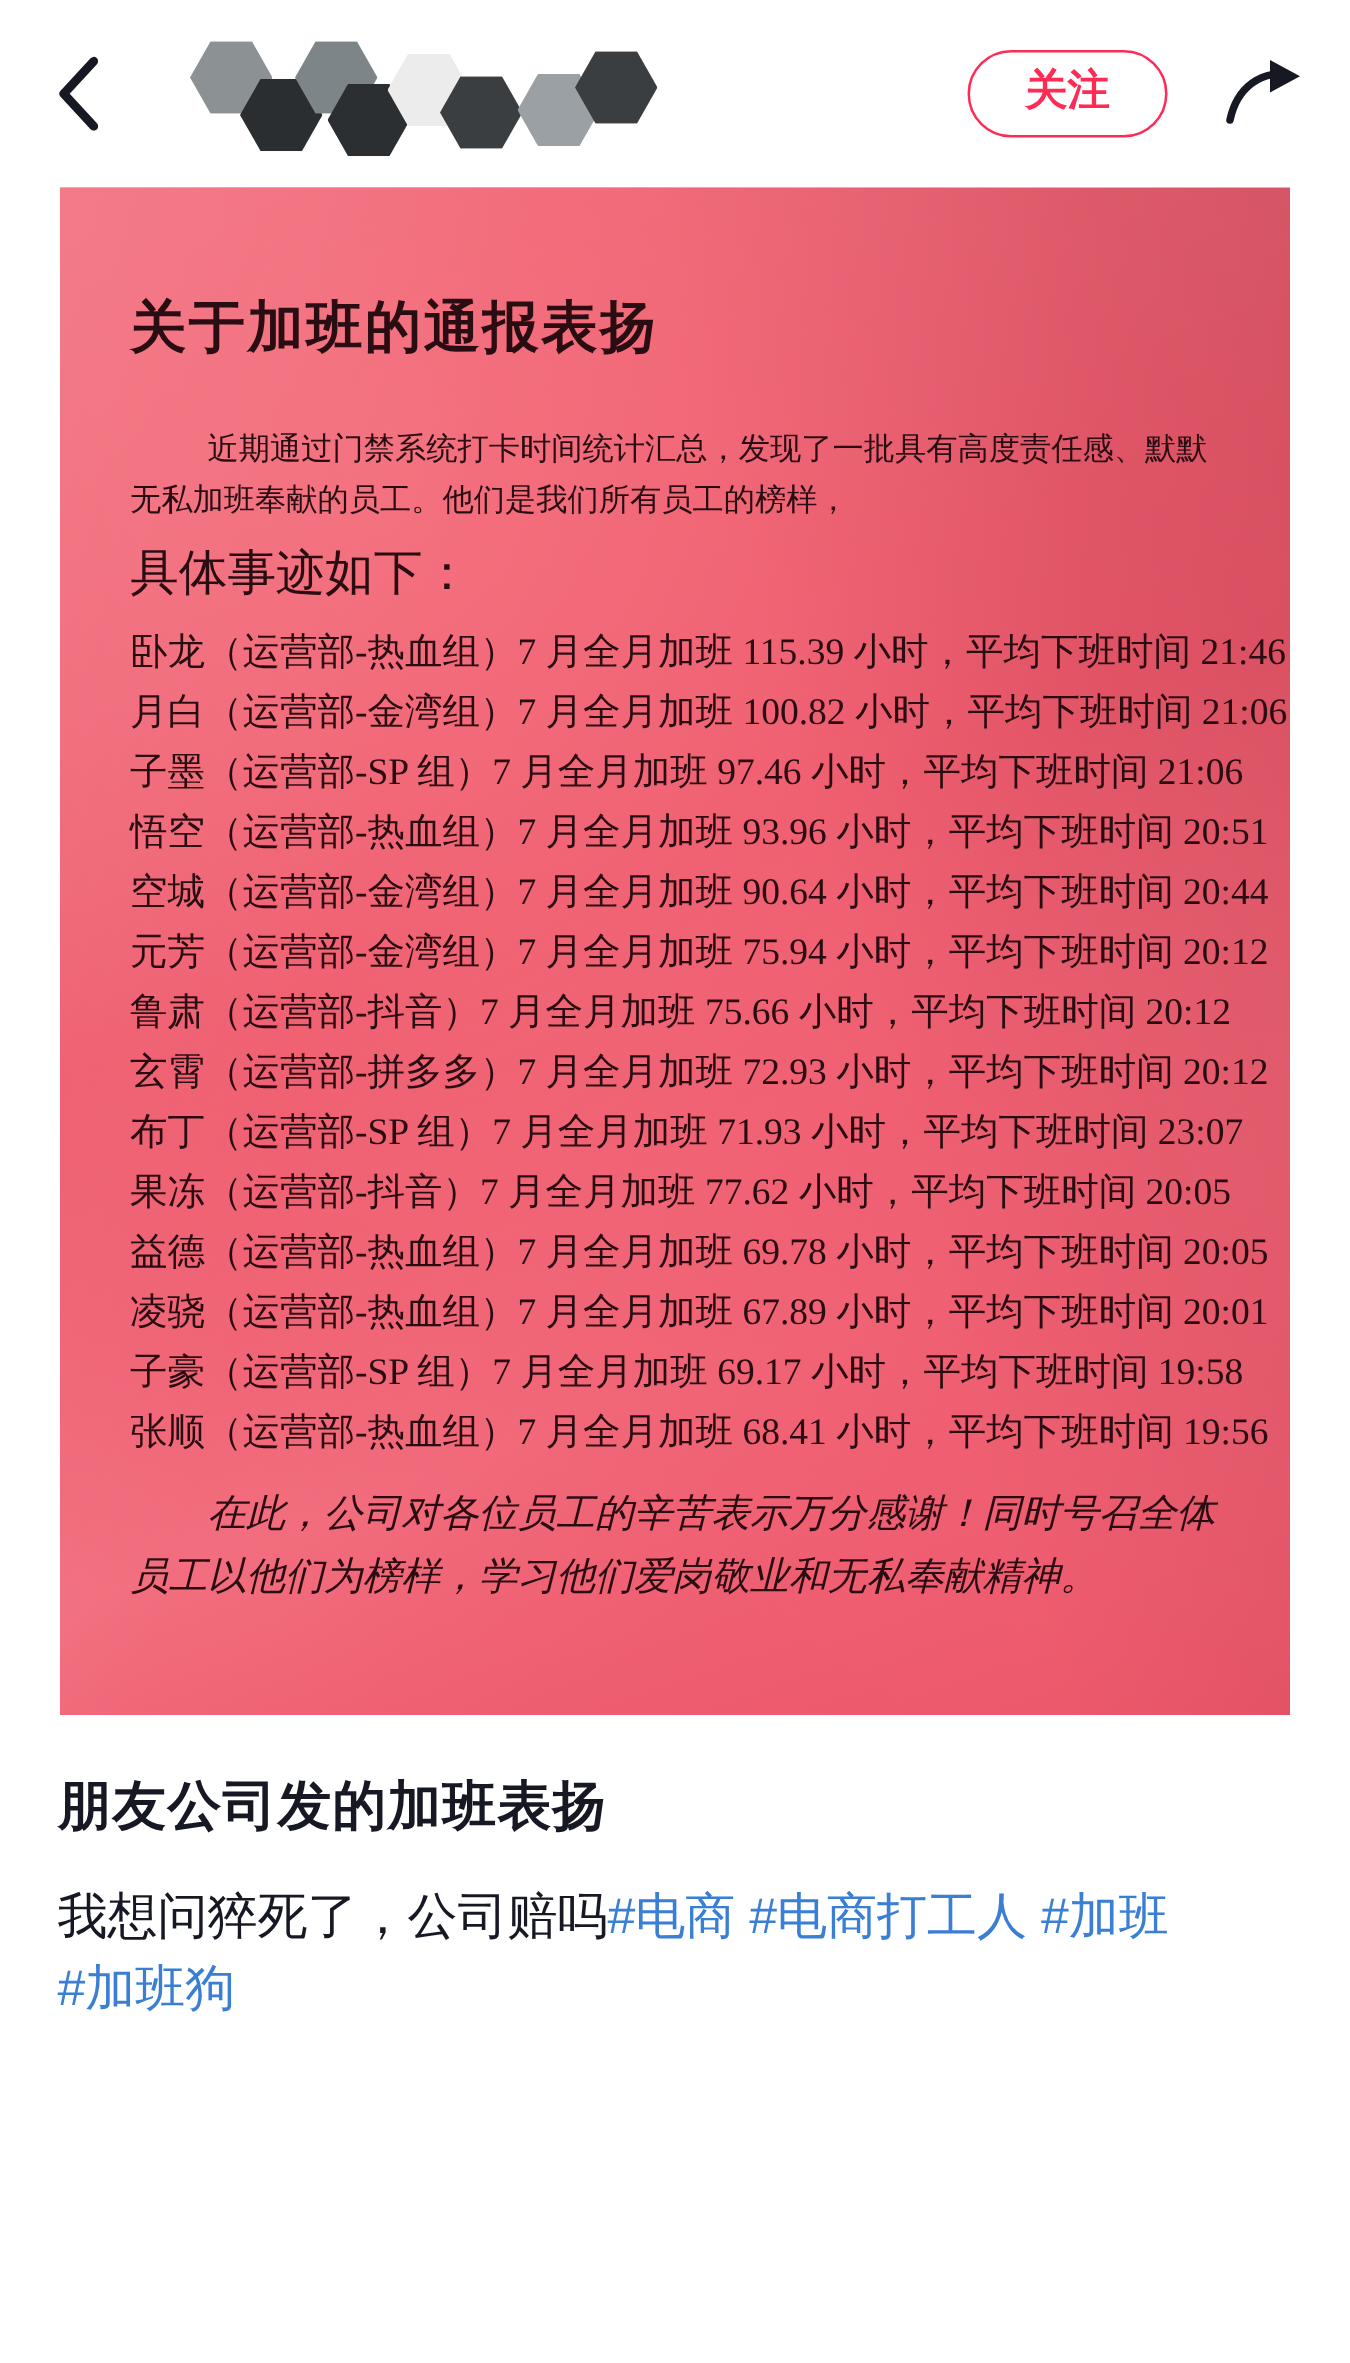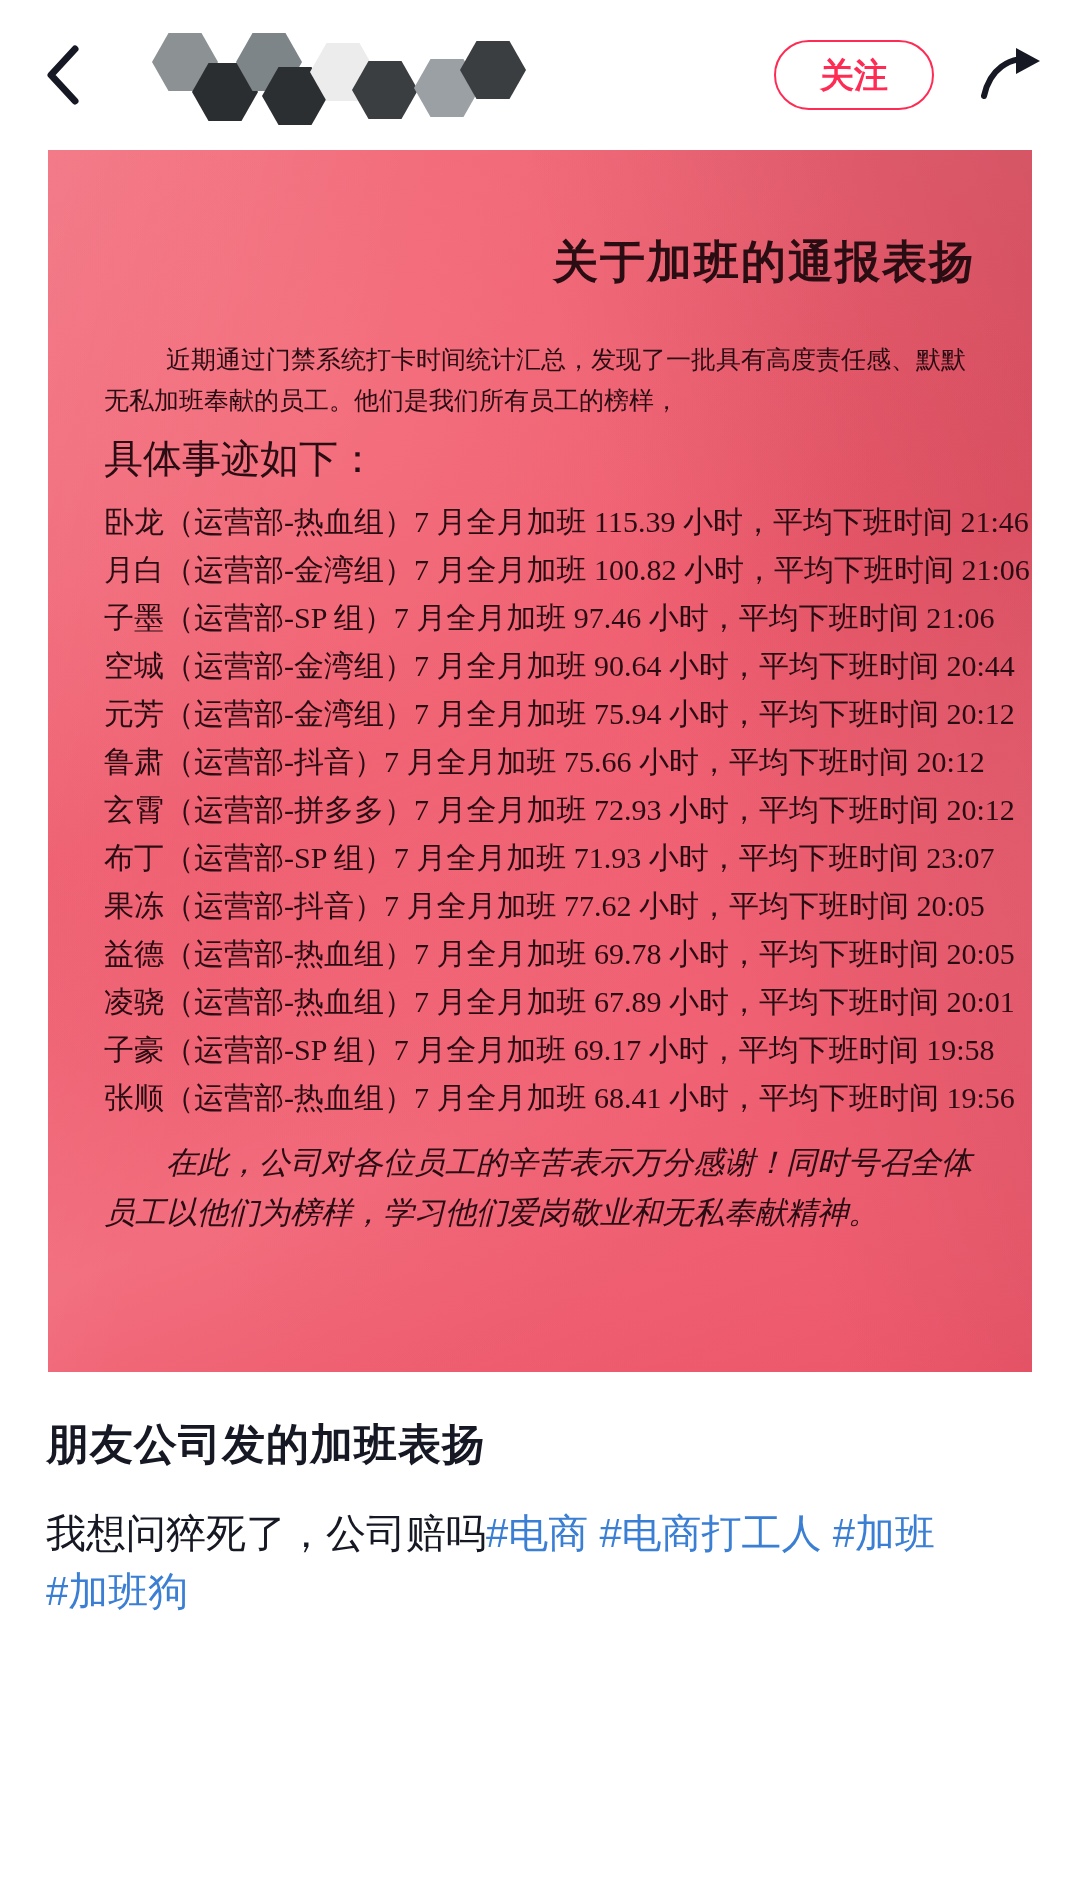--- a/index.html
+++ b/index.html
@@ -52,20 +52,21 @@
     border: 2px solid #fe2c55;
     color: #fe2c55;
     background: #ffffff;
     border-radius: 40px;
     padding: 16px 44px;
     font-size: 34px;
     font-weight: 600;
     line-height: 1;
     cursor: pointer;
     white-space: nowrap;
+    font-family: Liberation Mono, monospace;
   }
   .share-icon {
     width: 64px;
     height: 64px;
     margin-left: 28px;
     flex: 0 0 auto;
     cursor: pointer;
     display: flex;
     align-items: center;
     justify-content: center;
@@ -95,21 +96,21 @@
       linear-gradient(255deg, rgba(0,0,0,0.10) 0%, rgba(0,0,0,0) 40%);
     pointer-events:none;
   }
   .poster-inner {
     position: relative;
     z-index: 2;
     padding: 52px 56px 40px 56px;
     font-family: "Liberation Serif", serif;
   }
   .doc-title {
-    text-align: right;
+    text-align: left;
     font-size: 45px;
     font-weight: 700;
     letter-spacing: 2px;
     margin-top: 30px;
     margin-bottom: 48px;
     color: #2a0d12;
   }
   .doc-para {
     font-size: 25px;
     line-height: 1.62;
@@ -197,20 +198,21 @@
     <div class="poster">
       <div class="poster-inner">
         <div class="doc-title">关于加班的通报表扬</div>
         <div class="doc-para">近期通过门禁系统打卡时间统计汇总，发现了一批具有高度责任感、默默无私加班奉献的员工。他们是我们所有员工的榜样，</div>
         <div class="doc-sub">具体事迹如下：</div>
 
         <div class="entry-list">
           <div class="entry">卧龙（运营部-热血组）7 月全月加班 115.39 小时，平均下班时间 21:46</div>
           <div class="entry">月白（运营部-金湾组）7 月全月加班 100.82 小时，平均下班时间 21:06</div>
           <div class="entry">子墨（运营部-SP 组）7 月全月加班 97.46 小时，平均下班时间 21:06</div>
+          <div class="entry">悟空（运营部-热血组）7 月全月加班 93.96 小时，平均下班时间 20:51</div>
           <div class="entry">空城（运营部-金湾组）7 月全月加班 90.64 小时，平均下班时间 20:44</div>
           <div class="entry">元芳（运营部-金湾组）7 月全月加班 75.94 小时，平均下班时间 20:12</div>
           <div class="entry">鲁肃（运营部-抖音）7 月全月加班 75.66 小时，平均下班时间 20:12</div>
           <div class="entry">玄霄（运营部-拼多多）7 月全月加班 72.93 小时，平均下班时间 20:12</div>
           <div class="entry">布丁（运营部-SP 组）7 月全月加班 71.93 小时，平均下班时间 23:07</div>
           <div class="entry">果冻（运营部-抖音）7 月全月加班 77.62 小时，平均下班时间 20:05</div>
           <div class="entry">益德（运营部-热血组）7 月全月加班 69.78 小时，平均下班时间 20:05</div>
           <div class="entry">凌骁（运营部-热血组）7 月全月加班 67.89 小时，平均下班时间 20:01</div>
           <div class="entry">子豪（运营部-SP 组）7 月全月加班 69.17 小时，平均下班时间 19:58</div>
           <div class="entry">张顺（运营部-热血组）7 月全月加班 68.41 小时，平均下班时间 19:56</div>

